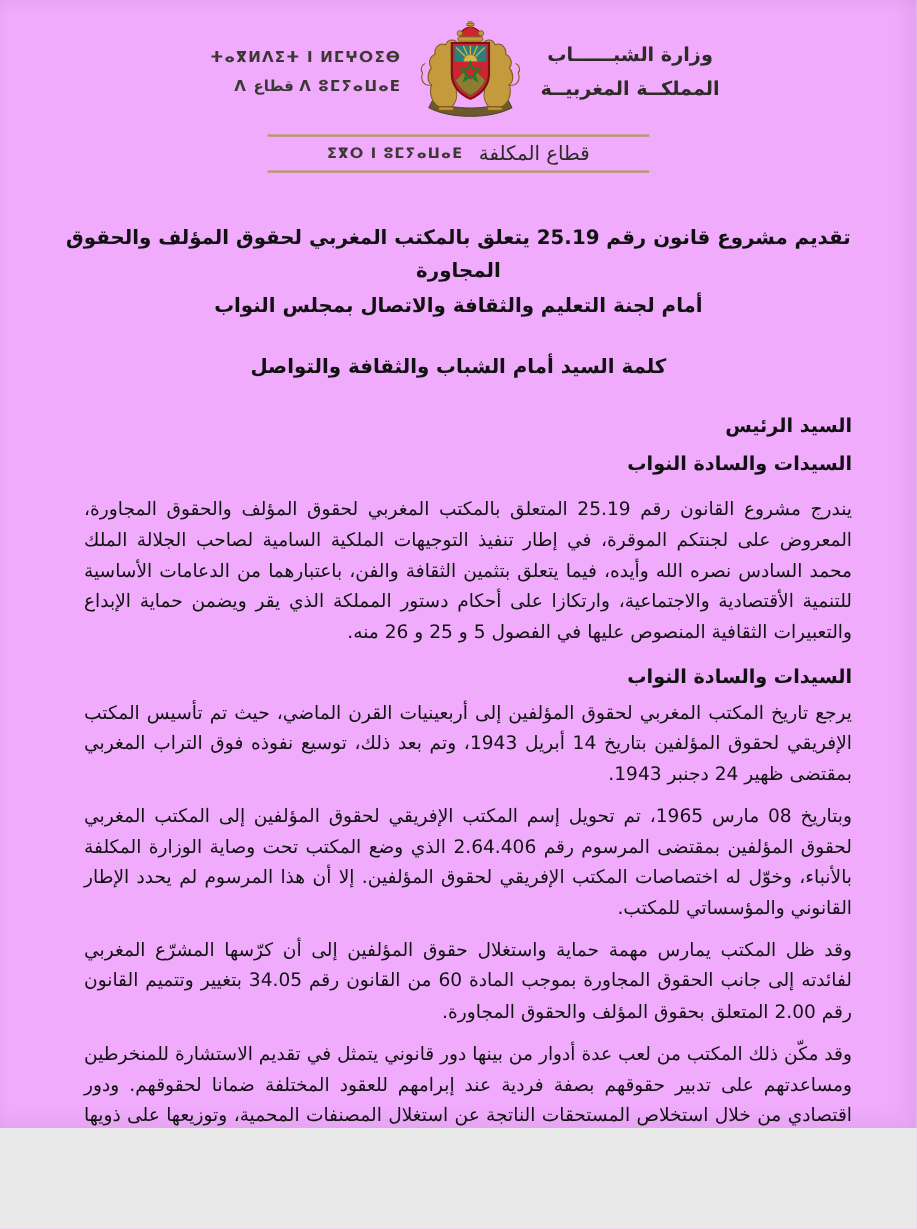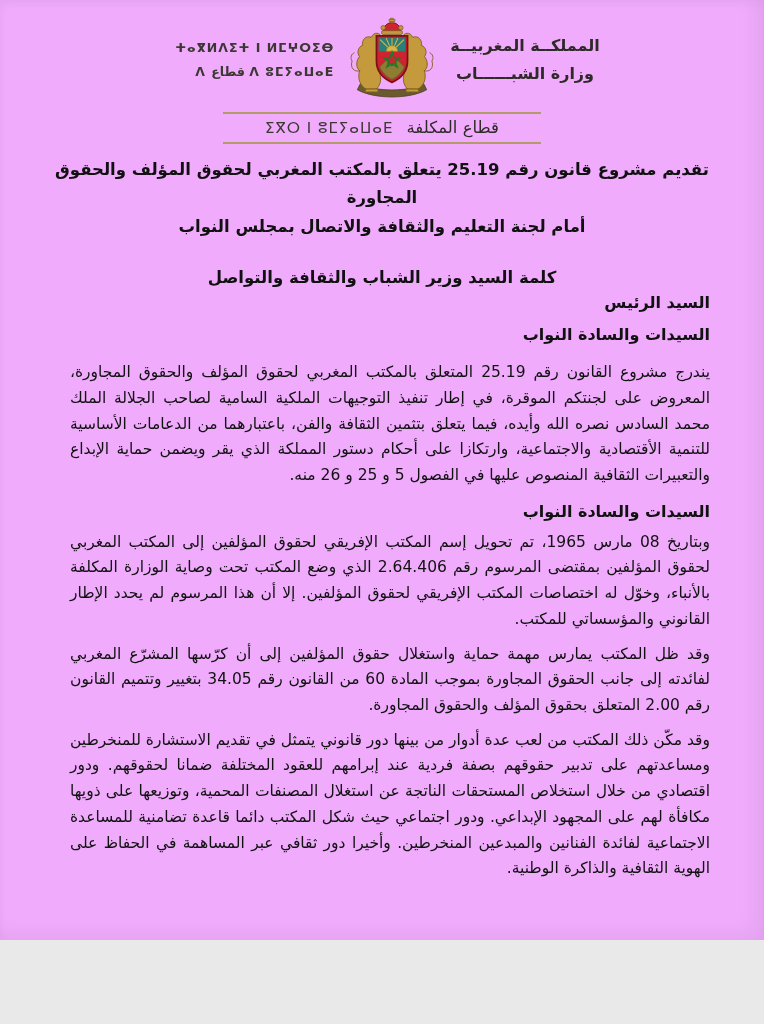--- a/index.html
+++ b/index.html
@@ -48,40 +48,40 @@
     border-top:2px solid #b39a6b;
     border-bottom:2px solid #b39a6b;
     padding:4px 2px 5px 2px;
     display:flex;
     direction:rtl;
     justify-content:center;
     align-items:center;
     gap:13px;
   }
   .sector-arabic{font-size:16.5px;color:#2e2a27;}
-  .sector-tifinagh{font-size:15px;letter-spacing:1px;font-weight:normal;color:#3b3733;}
+  .sector-tifinagh{font-size:12px;letter-spacing:1px;font-weight:bold;color:#3b3733;}
   
   .doc{
     direction:rtl;
     padding:0 54px;
   }
   .doc-title{
-    margin-top:12px;
+    margin-top:40px;
     text-align:center;
     font-weight:bold;
     font-size:16.5px;
     line-height:1.72;
   }
   .doc-subtitle{
     margin-top:27px;
     text-align:center;
     font-weight:bold;
     font-size:16.5px;
   }
-  .greetings{}
+  .greetings{margin-top:24px;}
   .greeting{
     font-weight:bold;
     font-size:16px;
     line-height:2.0;
     text-align:right;
   }
   .para{
     margin:9px 0 0 16px;
     font-size:15.5px;
     line-height:1.66;
@@ -145,48 +145,49 @@
         </g>
         <path d="M57,49 A8,8 0 0 1 73,49 Z" fill="#d8b54a" stroke="#8a6d22" stroke-width="0.8"></path>
 
         <path d="M48,70 L57,61 L65,69 L73,61 L82,70 C78,79 70,85 65,87 C60,85 52,79 48,70 Z" fill="#8f7c33" stroke="#5f5120" stroke-width="1"></path>
 
         <polygon points="65,50 67.8,57.6 75.6,57.6 69.4,62.4 71.8,70 65,65.4 58.2,70 60.6,62.4 54.4,57.6 62.2,57.6" fill="none" stroke="#1f7a2b" stroke-width="2.2"></polygon>
       </svg>
     </div>
 
     <div class="arabic-block">
+      <div>وزارة الشبــــــاب</div>
       <div>المملكــة المغربيــة</div>
-      <div>وزارة الشبــــــاب</div>
     </div>
   </div>
 
   <div class="sector-band">
     <span class="sector-arabic">قطاع المكلفة</span>
     <span class="sector-tifinagh">ⵉⴳⵔ ⵏ ⵓⵎⵢⴰⵡⴰⴹ</span>
   </div>
 
   <div class="doc">
 
     <div class="doc-title">
       <div>تقديم مشروع قانون رقم 25.19 يتعلق بالمكتب المغربي لحقوق المؤلف والحقوق المجاورة</div>
       <div>أمام لجنة التعليم والثقافة والاتصال بمجلس النواب</div>
     </div>
 
-    <div class="doc-subtitle">كلمة السيد وزير الشباب والثقافة والتواصل</div>
+    <div class="doc-subtitle">كلمة السيد أمام الشباب والثقافة والتواصل</div>
 
     <div class="greetings">
       <div class="greeting">السيد الرئيس</div>
       <div class="greeting">السيدات والسادة النواب</div>
     </div>
 
     <p class="para">يندرج مشروع القانون رقم 25.19 المتعلق بالمكتب المغربي لحقوق المؤلف والحقوق المجاورة، المعروض على لجنتكم الموقرة، في إطار تنفيذ التوجيهات الملكية السامية لصاحب الجلالة الملك محمد السادس نصره الله وأيده، فيما يتعلق بتثمين الثقافة والفن، باعتبارهما من الدعامات الأساسية للتنمية الأقتصادية والاجتماعية، وارتكازا على أحكام دستور المملكة الذي يقر ويضمن حماية الإبداع والتعبيرات الثقافية المنصوص عليها في الفصول 5 و 25 و 26 منه.</p>
 
     <div class="section-heading">السيدات والسادة النواب</div>
 
+    <p class="para">يرجع تاريخ المكتب المغربي لحقوق المؤلفين إلى أربعينيات القرن الماضي، حيث تم تأسيس  المكتب الإفريقي لحقوق المؤلفين بتاريخ 14 أبريل 1943، وتم بعد ذلك، توسيع نفوذه فوق التراب المغربي بمقتضى ظهير 24 دجنبر 1943.</p>
 
     <p class="para">وبتاريخ 08 مارس 1965، تم تحويل إسم المكتب الإفريقي لحقوق المؤلفين إلى المكتب المغربي لحقوق المؤلفين بمقتضى المرسوم رقم 2.64.406 الذي وضع المكتب تحت وصاية الوزارة المكلفة بالأنباء، وخوّل له اختصاصات المكتب الإفريقي لحقوق المؤلفين. إلا أن هذا المرسوم لم يحدد الإطار القانوني والمؤسساتي للمكتب.</p>
 
     <p class="para">وقد ظل المكتب يمارس مهمة حماية واستغلال حقوق المؤلفين إلى أن كرّسها المشرّع المغربي لفائدته إلى جانب الحقوق المجاورة بموجب المادة 60 من القانون رقم 34.05 بتغيير وتتميم القانون رقم 2.00 المتعلق بحقوق المؤلف والحقوق المجاورة.</p>
 
     <p class="para">وقد مكّن ذلك المكتب من لعب عدة أدوار من بينها دور قانوني يتمثل في تقديم الاستشارة للمنخرطين ومساعدتهم على تدبير حقوقهم بصفة فردية عند إبرامهم للعقود المختلفة ضمانا لحقوقهم. ودور اقتصادي من خلال استخلاص المستحقات الناتجة عن استغلال المصنفات المحمية، وتوزيعها على ذويها مكافأة لهم على المجهود الإبداعي. ودور اجتماعي حيث شكل المكتب دائما قاعدة تضامنية للمساعدة الاجتماعية لفائدة الفنانين والمبدعين المنخرطين. وأخيرا دور ثقافي عبر المساهمة في الحفاظ على الهوية الثقافية والذاكرة الوطنية.</p>
 
   </div>
 </div>
 

